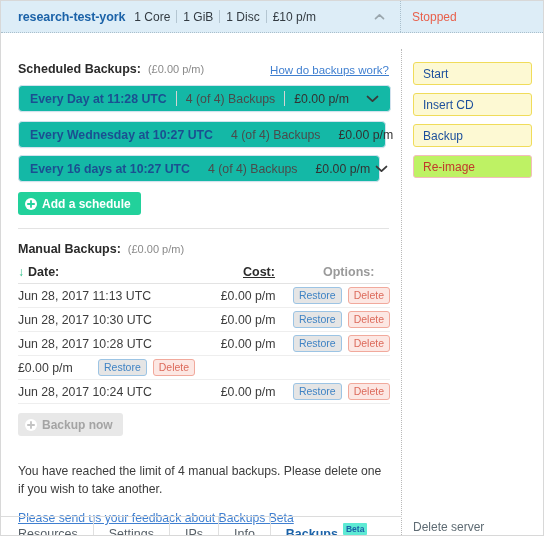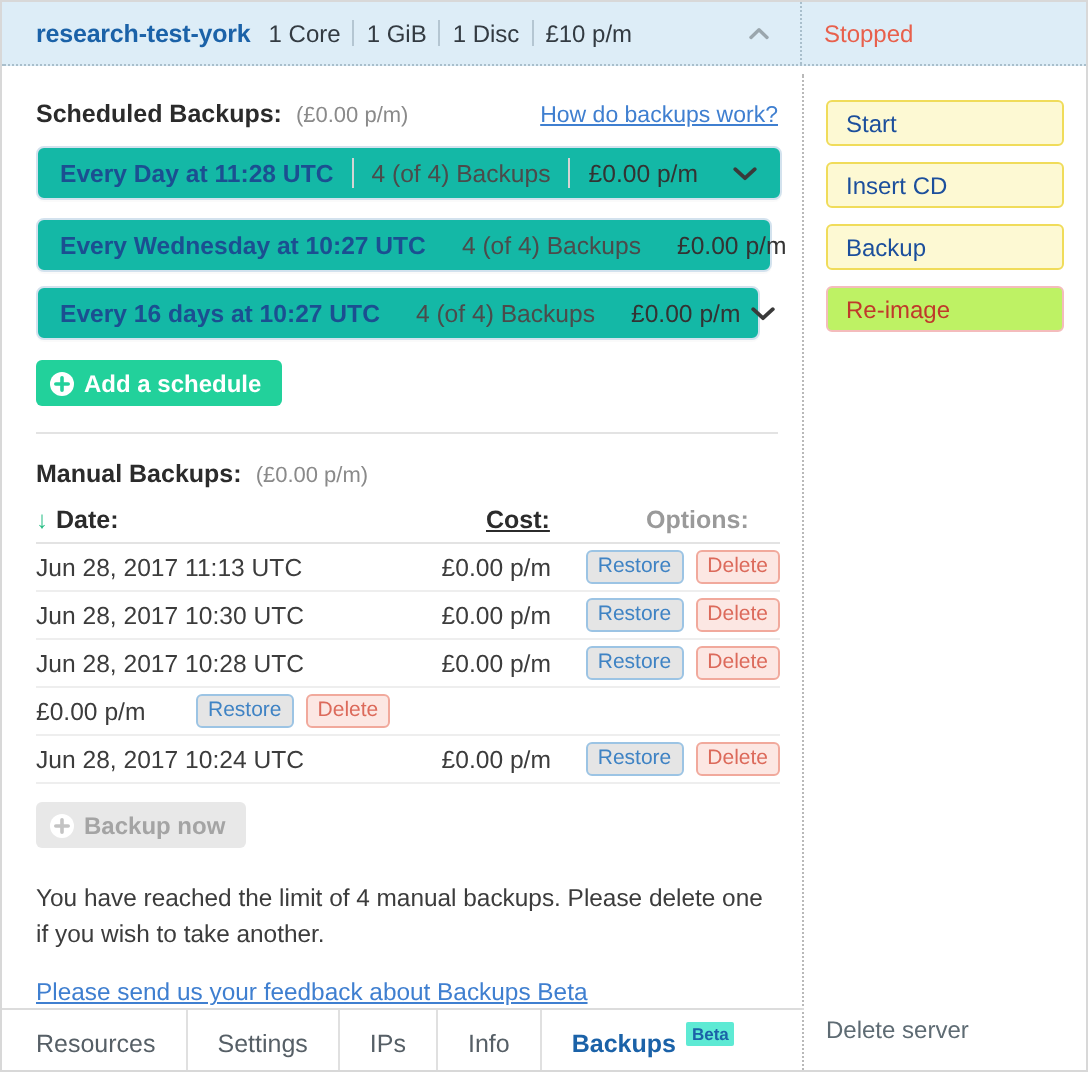--- a/index.html
+++ b/index.html
@@ -50,21 +50,21 @@
     position: absolute; right: 14px; top: 50%; transform: translateY(-50%);
     width: 13px; height: 13px; cursor: pointer;
   }
   .sh-chevron svg { display: block; }
   .sh-status {
     flex: 1; padding-left: 11px;
     font-size: 12px; color: #e8604c;
   }
 
   
-  .body-wrap { position: absolute; left: 0; top: 36px; width: 542px; height: 488px; }
+  .body-wrap { position: absolute; left: 0; top: 48px; width: 542px; height: 488px; }
   .left-col {
     position: absolute; left: 0; top: 0; width: 401px; height: 502px;
     border-right: 1px dotted #b9b9b9;
   }
   .right-col {
     position: absolute; left: 401px; top: 0; width: 141px; height: 502px;
   }
 
   
   .action-btn {
@@ -162,21 +162,21 @@
     font-family: "Liberation Sans", sans-serif;
   }
   .btn-delete {
     font-size: 10.5px; color: #dc6a5b; background: #fce7e3;
     border: 1px solid #f1a99c; border-radius: 3px;
     padding: 1px 5px 2px; cursor: pointer; line-height: 1.15;
     font-family: "Liberation Sans", sans-serif;
   }
 
   .backup-now {
-    margin: 9px 0 6px 17px; height: 23px; padding: 0 10px 0 7px;
+    margin: 9px 0 16px 17px; height: 23px; padding: 0 10px 0 7px;
     background: #e8e8e8; border: none; border-radius: 3px;
     color: #a4a4a4; font-size: 12px; font-weight: bold;
     display: inline-flex; align-items: center; gap: 5px; cursor: default;
     font-family: "Liberation Sans", sans-serif;
   }
   .backup-now .plus svg { display: block; }
 
   .limit-note {
     margin: 11px 12px 0 17px; width: 372px;
     font-size: 12.2px; color: #3c3c3c; line-height: 1.45;

